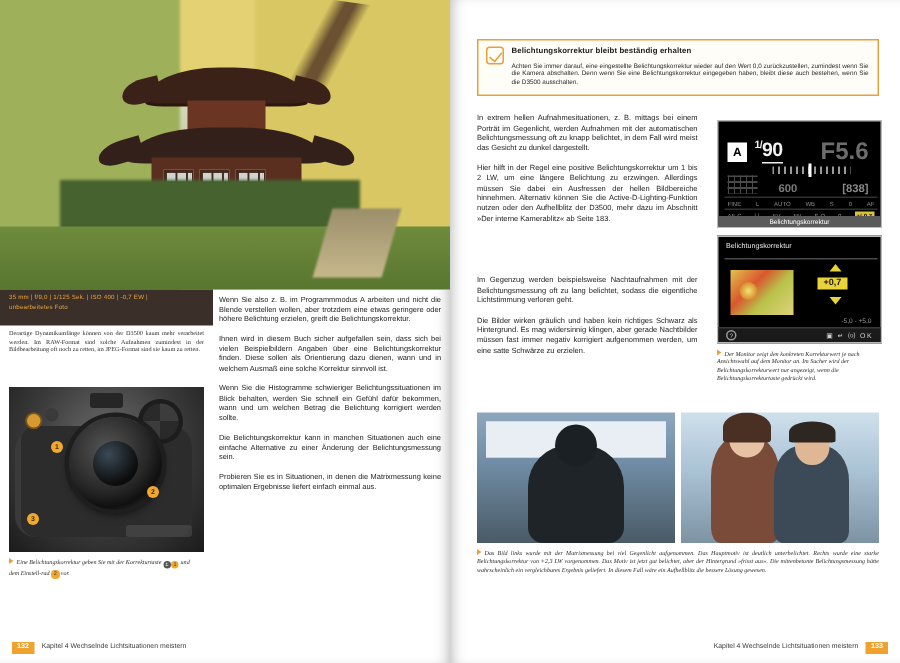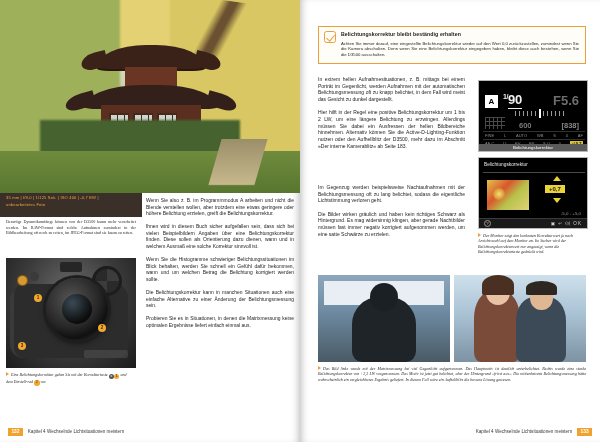--- a/index.html
+++ b/index.html
@@ -155,21 +155,21 @@
 
   
   .lcd{position:absolute;right:12px;background:#000;border:1px solid #b9b9b9;}
   .lcd1{top:80px;width:110px;height:72px;}
   .lcd2{top:157px;width:110px;height:72px;}
   .lcd1 .mode{position:absolute;left:6px;top:14px;width:13px;height:13px;background:#fff;color:#000;
       font-size:8px;font-weight:bold;text-align:center;line-height:13px;}
   .lcd1 .shut{position:absolute;left:24px;top:11px;color:#f2f2f2;font-size:13px;font-weight:bold;letter-spacing:-.4px;}
   .lcd1 .shut sup{font-size:7px;vertical-align:super;}
   .lcd1 .shut .ul{display:inline-block;border-bottom:1.4px solid #f2f2f2;padding-bottom:1px;}
-  .lcd1 .ap{position:absolute;right:8px;top:12px;color:#6d6d6d;font-size:13px;font-weight:bold;}
+  .lcd1 .ap{position:absolute;right:8px;top:12px;color:#6d6d6d;font-size:16px;font-weight:bold;}
   .lcd1 .bar{position:absolute;left:36px;top:30px;width:52px;height:5px;
       background:repeating-linear-gradient(90deg,#9a9a9a 0 1.3px,transparent 1.3px 4px);}
   .lcd1 .bar .mk{position:absolute;left:24px;top:-2px;width:1.6px;height:9px;background:#fff;}
   .lcd1 .iso{position:absolute;left:40px;top:40px;color:#7a7a7a;font-size:7.5px;font-weight:bold;}
   .lcd1 .shots{position:absolute;right:8px;top:40px;color:#8a8a8a;font-size:7.5px;font-weight:bold;}
   .lcd1 .grid{position:absolute;left:6px;top:36px;width:20px;height:12px;
       background:repeating-linear-gradient(90deg,#4a4a4a 0 1px,transparent 1px 4px),
                  repeating-linear-gradient(#4a4a4a 0 1px,transparent 1px 4px);}
   .lcd1 .row{position:absolute;left:4px;width:102px;height:8px;color:#8d8d8d;font-size:4px;
       display:flex;justify-content:space-between;align-items:center;border-top:1px solid #303030;padding:0 2px;}

